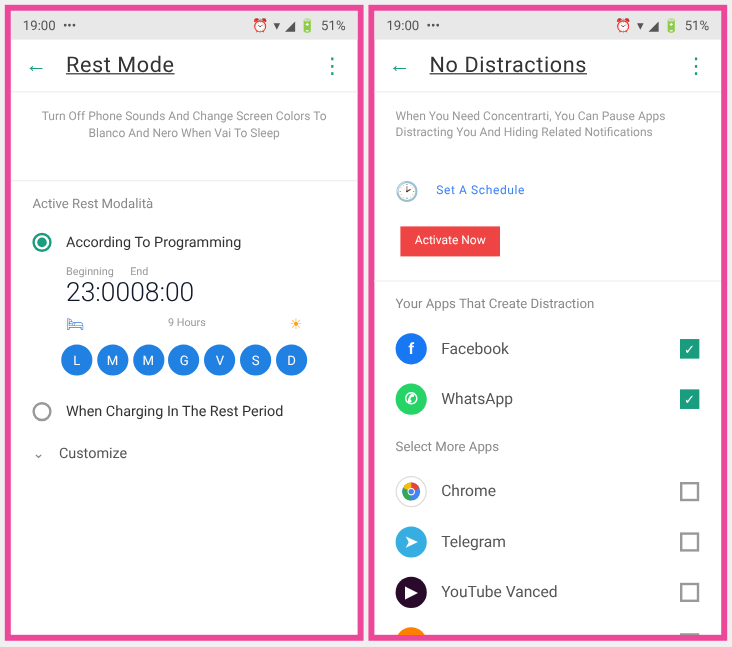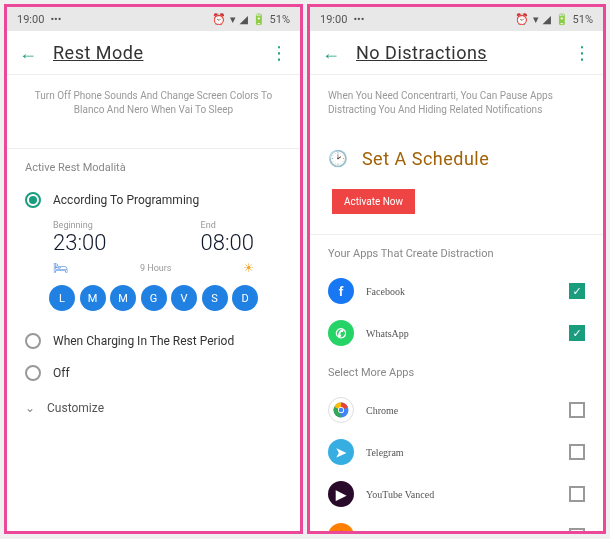--- a/index.html
+++ b/index.html
@@ -1,57 +1,57 @@
 <!DOCTYPE html>
 <html><head>
   <meta charset="utf-8">
   <style>
     * { margin: 0; padding: 0; box-sizing: border-box; font-family: -apple-system, BlinkMacSystemFont, 'Segoe UI', Roboto, sans-serif; }
     body { background: #f0f0f0; display: flex; gap: 4px; padding: 4px; }
-    .phone { width: 300px; height: 530px; background: #fff; border: 3px solid #ec4899; display: flex; flex-direction: column; overflow: hidden; }
+    .phone { width: 300px; height: 530px; background: #fff; border: 5px solid #ec4899; display: flex; flex-direction: column; overflow: hidden; }
     .status-bar { background: #e8e8e8; height: 24px; display: flex; align-items: center; justify-content: space-between; padding: 0 10px; font-size: 11px; color: #555; }
     .status-left { display: flex; align-items: center; gap: 6px; }
     .status-right { display: flex; align-items: center; gap: 4px; }
     .app-bar { height: 44px; display: flex; align-items: center; padding: 0 12px; gap: 16px; border-bottom: 1px solid #eee; }
     .back-arrow { color: #1a9c7e; font-size: 18px; cursor: pointer; }
     .title { font-size: 18px; font-weight: 400; color: #333; flex: 1; letter-spacing: 0.5px; text-decoration: underline; }
     .more-dots { color: #1a9c7e; font-size: 18px; cursor: pointer; }
     .content { flex: 1; overflow-y: auto; padding: 14px 18px; font-size: 12px; }
     .desc { color: #999; font-size: 10px; text-align: center; line-height: 1.4; margin-bottom: 31px; }
     .desc-left { text-align: left; }
     .section-label { color: #888; font-size: 11px; margin: 12px 0 10px; }
     .radio-row { display: flex; align-items: center; gap: 12px; padding: 8px 0; }
     .radio { width: 16px; height: 16px; border: 2px solid #999; border-radius: 50%; display: flex; align-items: center; justify-content: center; flex-shrink: 0; }
     .radio.checked { border-color: #1a9c7e; }
     .radio.checked::after { content: ''; width: 8px; height: 8px; background: #1a9c7e; border-radius: 50%; }
     .radio-label { color: #333; font-size: 12px; }
-    .time-row { display: flex; justify-content: space-between; padding: 0 28px; margin-top: 4px; }
+    .time-row { display: flex; padding: 0 28px; margin-top: 4px; }
     .time-col { text-align: left; }
     .time-lbl { color: #999; font-size: 9px; }
     .time-val { color: #0f172a; font-size: 22px; font-weight: 300; }
     .duration-row { display: flex; align-items: center; justify-content: space-between; padding: 6px 28px 10px; color: #999; font-size: 9px; }
     .bed-icon { font-size: 12px; color: #3b7dd8; }
     .sun-icon { font-size: 12px; color: #f5a623; }
     .day-chips { display: flex; justify-content: space-between; padding: 0 24px; margin-bottom: 14px; }
     .day-chip { width: 26px; height: 26px; border-radius: 50%; background: #2081e2; color: #fff; font-size: 11px; display: flex; align-items: center; justify-content: center; cursor: pointer; }
     .expand-row { display: flex; align-items: center; gap: 12px; padding: 12px 0; color: #555; font-size: 12px; }
     .chevron { color: #888; font-size: 12px; }
     .schedule-row { display: flex; align-items: center; gap: 14px; margin: 8px 0 16px; }
     .clock-icon { font-size: 16px; color: #555; }
-    .schedule-text { font-size: 18px; color: #a16207; letter-spacing: 0.5px; }
+    .schedule-text { font-size: 10px; color: #3b82f6; letter-spacing: 0.5px; }
     .activate-btn { background: #ef4444; color: #fff; font-size: 10px; padding: 7px 12px; border: none; cursor: pointer; margin: 4px 0 16px 4px; }
     .app-row { display: flex; align-items: center; gap: 12px; padding: 8px 0; }
     .app-icon { width: 26px; height: 26px; border-radius: 50%; display: flex; align-items: center; justify-content: center; color: #fff; font-size: 13px; font-weight: bold; flex-shrink: 0; }
     .ic-fb { background: #1877f2; }
     .ic-wa { background: #25d366; }
     .ic-chrome { background: #fff; border: 1px solid #ddd; }
     .ic-tg { background: #37aee2; }
     .ic-yt { background: #2a0a2a; }
     .ic-je { background: #ff8000; }
-    .app-name { flex: 1; color: #555; font-size: 10px; font-family: Liberation Serif, serif; }
+    .app-name { flex: 1; color: #555; font-size: 13px; }
     .checkbox { width: 16px; height: 16px; border: 2px solid #999; cursor: pointer; display: flex; align-items: center; justify-content: center; }
     .checkbox.checked { background: #1a9c7e; border-color: #1a9c7e; color: #fff; font-size: 11px; }
     .divider { border: none; border-top: 1px solid #eee; margin: 4px -18px 10px; }
     .chrome-svg { width: 18px; height: 18px; }
   </style>
 </head>
 <body>
 
 <div class="phone">
   <div class="status-bar">
@@ -107,24 +107,20 @@
       <span class="day-chip">V</span>
       <span class="day-chip">S</span>
       <span class="day-chip">D</span>
     </div>
 
     <div class="radio-row">
       <span class="radio"></span>
       <span class="radio-label">When Charging In The Rest Period</span>
     </div>
 
-    <div class="radio-row">
-      <span class="radio"></span>
-      <span class="radio-label">Off</span>
-    </div>
 
     <div class="expand-row">
       <span class="chevron">⌄</span>
       <span>Customize</span>
     </div>
   </div>
 </div>
 
 <div class="phone">
   <div class="status-bar">

